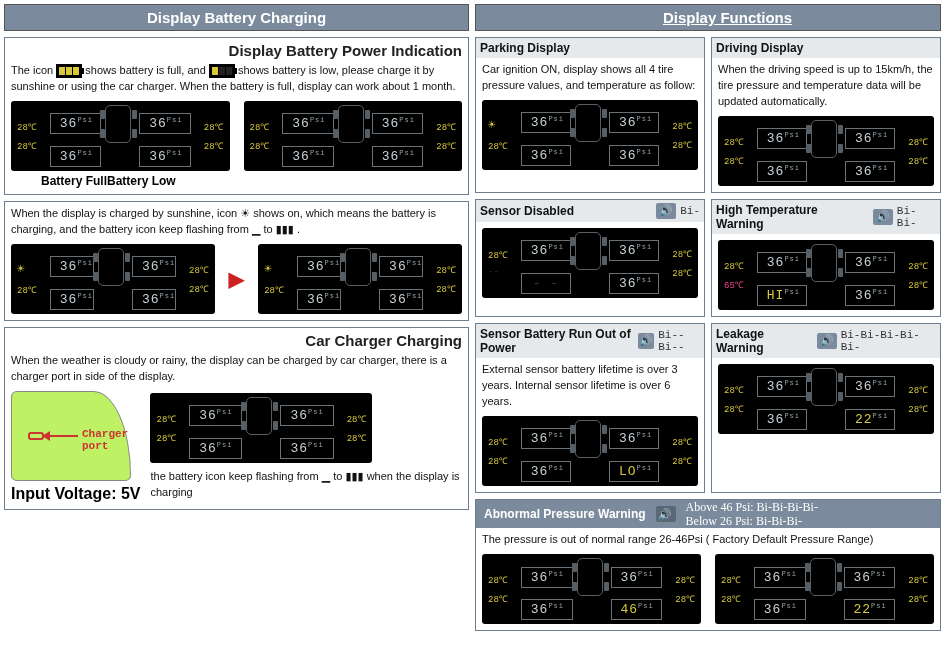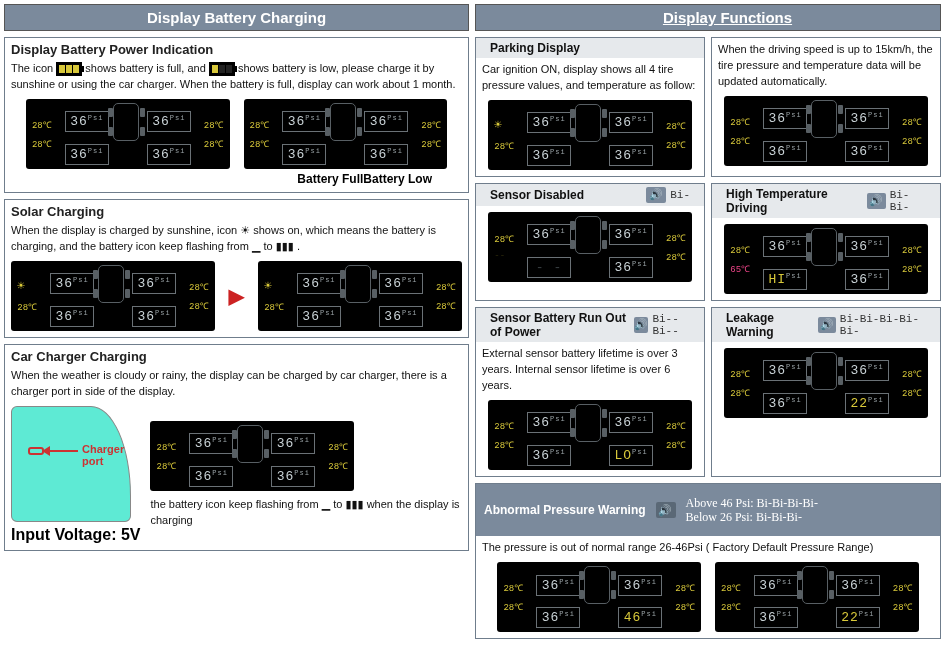--- a/index.html
+++ b/index.html
@@ -26,23 +26,23 @@
     padding: 4px 0;
     border: 1px solid #555;
   }
   .header-bar.underline { text-decoration: underline; padding-left: 39px; }
   .panel {
     border: 1px solid #6f7d8c;
     padding: 4px 6px 6px 6px;
     background: #fff;
   }
   .panel-title {
-    text-align: left;
+    text-align: right;
     font-weight: bold;
-    font-size: 13px;
+    font-size: 15px;
     margin-bottom: 4px;
     color: #222;
   }
   .desc { font-size: 11px; line-height: 1.45; color: #111; }
   .batt-icon {
     display: inline-block;
     width: 26px; height: 14px;
     background: #000;
     border: 1px solid #000;
     position: relative;
@@ -66,21 +66,21 @@
     gap: 13px;
     font-family: "Courier New", monospace;
     position: relative;
   }
   .lcd .grid {
     display:grid; grid-template-columns: 1fr 30px 1fr;
     gap:3px 4px; align-items:center;
   }
   .lcd .tire {
     border:1px solid #6a7176;
-    padding:2px 3px;
+    padding:2px 9px;
     font-size:13px; color:#c9d2d6;
     min-width:44px; text-align:center;
     letter-spacing:1px;
   }
   .lcd .tire sup { font-size:7px; color:#9aa3a7; vertical-align:top; }
   .lcd .car {
     width:26px; height:38px;
     border:1px solid #585f64; border-radius:5px;
     position:relative;
   }
@@ -88,52 +88,52 @@
     content:''; position:absolute; width:5px; height:9px;
     background:#585f64; border-radius:1px;
   }
   .lcd .car::before { top:4px; left:-6px; box-shadow: 32px 0 #585f64; }
   .lcd .car::after  { bottom:4px; left:-6px; box-shadow: 32px 0 #585f64; }
   .lcd .sun { color:#d8c83a; font-size:13px; }
   .lcd .temp { font-size:9px; color:#d8c83a; }
   .lcd .temp.hot { color:#e48; }
   .row-lcds { display:flex; gap:14px; align-items:center; margin-top:6px; justify-content:center;}
   .arrow-red { color:#c22; font-size:20px; font-weight:bold; }
-  .caption-row { display:flex; justify-content:flex-end; font-weight:bold; font-size:12px; margin-top:3px; padding:0 30px;}
+  .caption-row { display:flex; justify-content:flex-start; font-weight:bold; font-size:12px; margin-top:3px; padding:0 30px;}
   .two-up { display:flex; gap:6px; }
   .two-up .panel { flex:1; }
   .subhead {
     background:#e6e9ec; font-weight:bold; font-size:12px;
-    padding:3px 14px; margin:-4px -6px 4px -6px;
+    padding:3px 4px; margin:-4px -6px 4px -6px;
     display:flex; align-items:center; gap:6px; color:#111;
     justify-content: space-between;
   }
   .subhead .snd {
     display:flex; align-items:center; gap:4px; font-weight:normal;
     font-size:11px; color:#333; font-family:"Courier New",monospace;
   }
   .snd-icon {
     width:20px; height:16px; background:#7b8a9c; color:#fff;
     display:inline-flex; align-items:center; justify-content:center;
     border-radius:2px; font-size:11px;
   }
   .subhead-bar {
     background:#7b8a9c; color:#fff; font-weight:bold;
-    padding:12px 8px; display:flex; align-items:center; gap:10px;
+    padding:0 8px; display:flex; align-items:center; gap:10px;
     margin:-4px -6px 4px -6px; font-size:12px;
   }
   .subhead-bar .snd-icon { background:#5a6876; }
   .subhead-bar .snd-txt { font-family:Liberation Serif, serif; font-weight:normal; font-size:12px; line-height:1.2;}
   .charger-diagram {
     display:flex; align-items:center; gap:10px; margin-top:6px;
   }
   .device {
-    width:120px; height:116px; border:1px solid #888;
+    width:120px; height:90px; border:1px solid #888;
     border-radius:6px 40px 6px 6px / 6px 90px 6px 6px;
-    position:relative; background:#5eead4;
+    position:relative; background:#bef264;font-family:Liberation Mono, monospace;
   }
   .port { position:absolute; left:16px; top:40px; width:16px; height:8px;
     border:2px solid #c33; border-radius:3px; }
   .port-line { position:absolute; left:36px; top:43px; width:30px; height:2px; background:#c33;}
   .port-arrow { position:absolute; left:30px; top:39px; width:0;height:0;
     border-right:8px solid #c33; border-top:5px solid transparent; border-bottom:5px solid transparent;}
   .charger-label { color:#c33; font-weight:bold; font-size:11px; position:absolute; left:70px; top:36px;}
   .input-v { text-align:center; font-weight:bold; font-size:16px; margin-top:4px;}
   .right-text { flex:1; }
   .temp-col { display:flex; flex-direction:column; gap:6px; font-size:9px; }
@@ -201,21 +201,20 @@
           </div>
       </div>
     </div>
     <div class="caption-row">
       <span>Battery Full</span>
       <span>Battery Low</span>
     </div>
   </div>
 
   <div class="panel">
-    <div class="panel-title">Solar Charging</div>
     <div class="desc">When the display is charged by sunshine, icon ☀ shows on, which means the battery is charging, and the battery icon keep flashing from ▁ to ▮▮▮ .</div>
     <div class="row-lcds">
       <div class="lcd">
         <div class="temp-col">
             <span class="sun">☀</span>
             <span class="temp">28℃</span>
           </div>
         <div class="grid">
           <div class="tire"><span>36</span><sup>Psi</sup></div>
           <div class="car"></div>
@@ -313,20 +312,23 @@
               <div class="tire"><span>36</span><sup>Psi</sup></div>
           </div>
           <div class="temp-col">
               <span class="temp">28℃</span>
               <span class="temp">28℃</span>
             </div>
         </div>
       </div>
     </div>
     <div class="panel">
+      <div class="subhead">
+          <span>Driving Display</span>
+        </div>
       <div class="desc">When the driving speed is up to 15km/h, the tire pressure and temperature data will be updated automatically.</div>
       <div class="row-lcds">
         <div class="lcd">
           <div class="temp-col">
               <span class="temp">28℃</span>
               <span class="temp">28℃</span>
             </div>
           <div class="grid">
             <div class="tire"><span>36</span><sup>Psi</sup></div>
               <div class="car"></div>
@@ -369,21 +371,21 @@
           </div>
           <div class="temp-col">
               <span class="temp">28℃</span>
               <span class="temp">28℃</span>
             </div>
         </div>
       </div>
     </div>
     <div class="panel">
       <div class="subhead">
-        <span>High Temperature Driving</span>
+        <span>High Temperature Warning</span>
         <span class="snd">
             <span class="snd-icon">🔊</span>
             <span>Bi-Bi-</span>
           </span>
       </div>
       <div class="row-lcds">
         <div class="lcd">
           <div class="temp-col">
               <span class="temp">28℃</span>
               <span class="temp hot">65℃</span>

